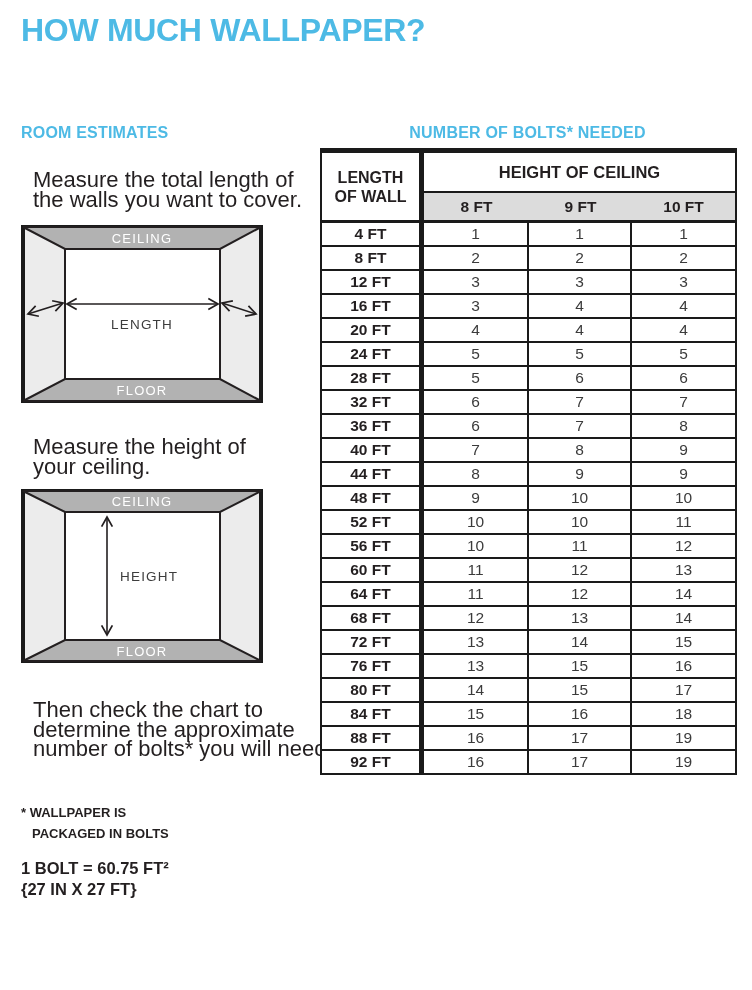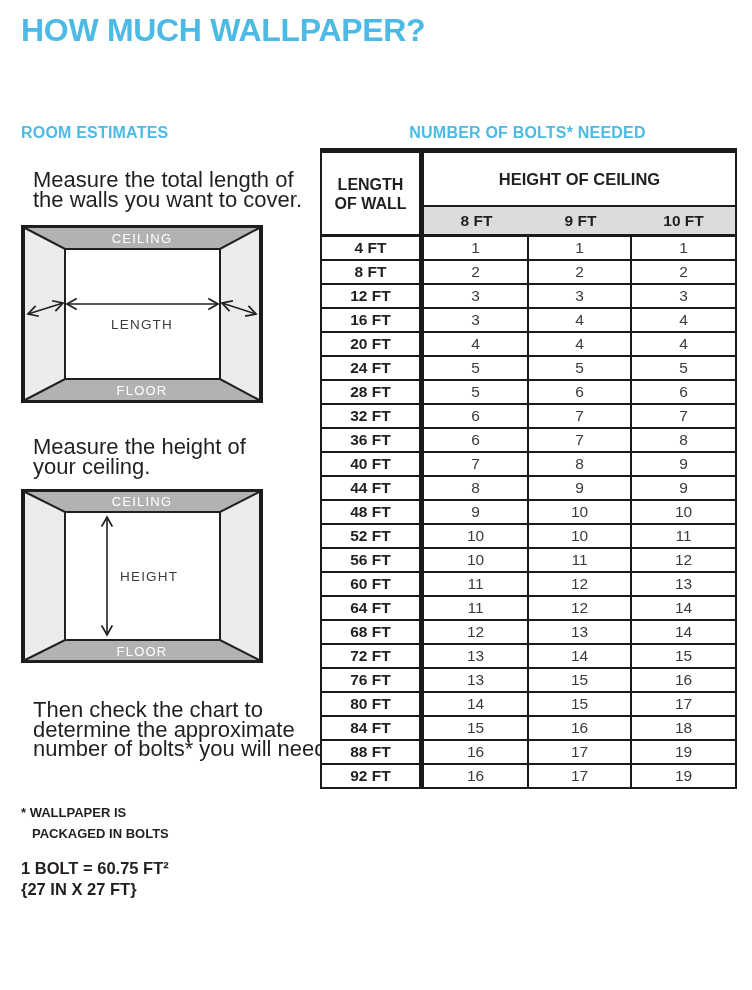--- a/index.html
+++ b/index.html
@@ -87,21 +87,21 @@
     font-weight:700;
     line-height:19px;
     white-space:pre-line;
   }
   th.group{
     background:#dcdcdc;
     border-right:2px solid #1a1a1a;
     border-bottom:2px solid #1a1a1a;
     font-size:16.5px;
     font-weight:700;
-    height:54px;
+    height:40px;
   }
   tr.subhead th{
     background:#dcdcdc;
     border-bottom:3px solid #1a1a1a;
     font-size:15.5px;
     font-weight:700;
     height:30px;
   }
   tr.subhead th:last-child{border-right:2px solid #1a1a1a;}
   td.rowlabel{

